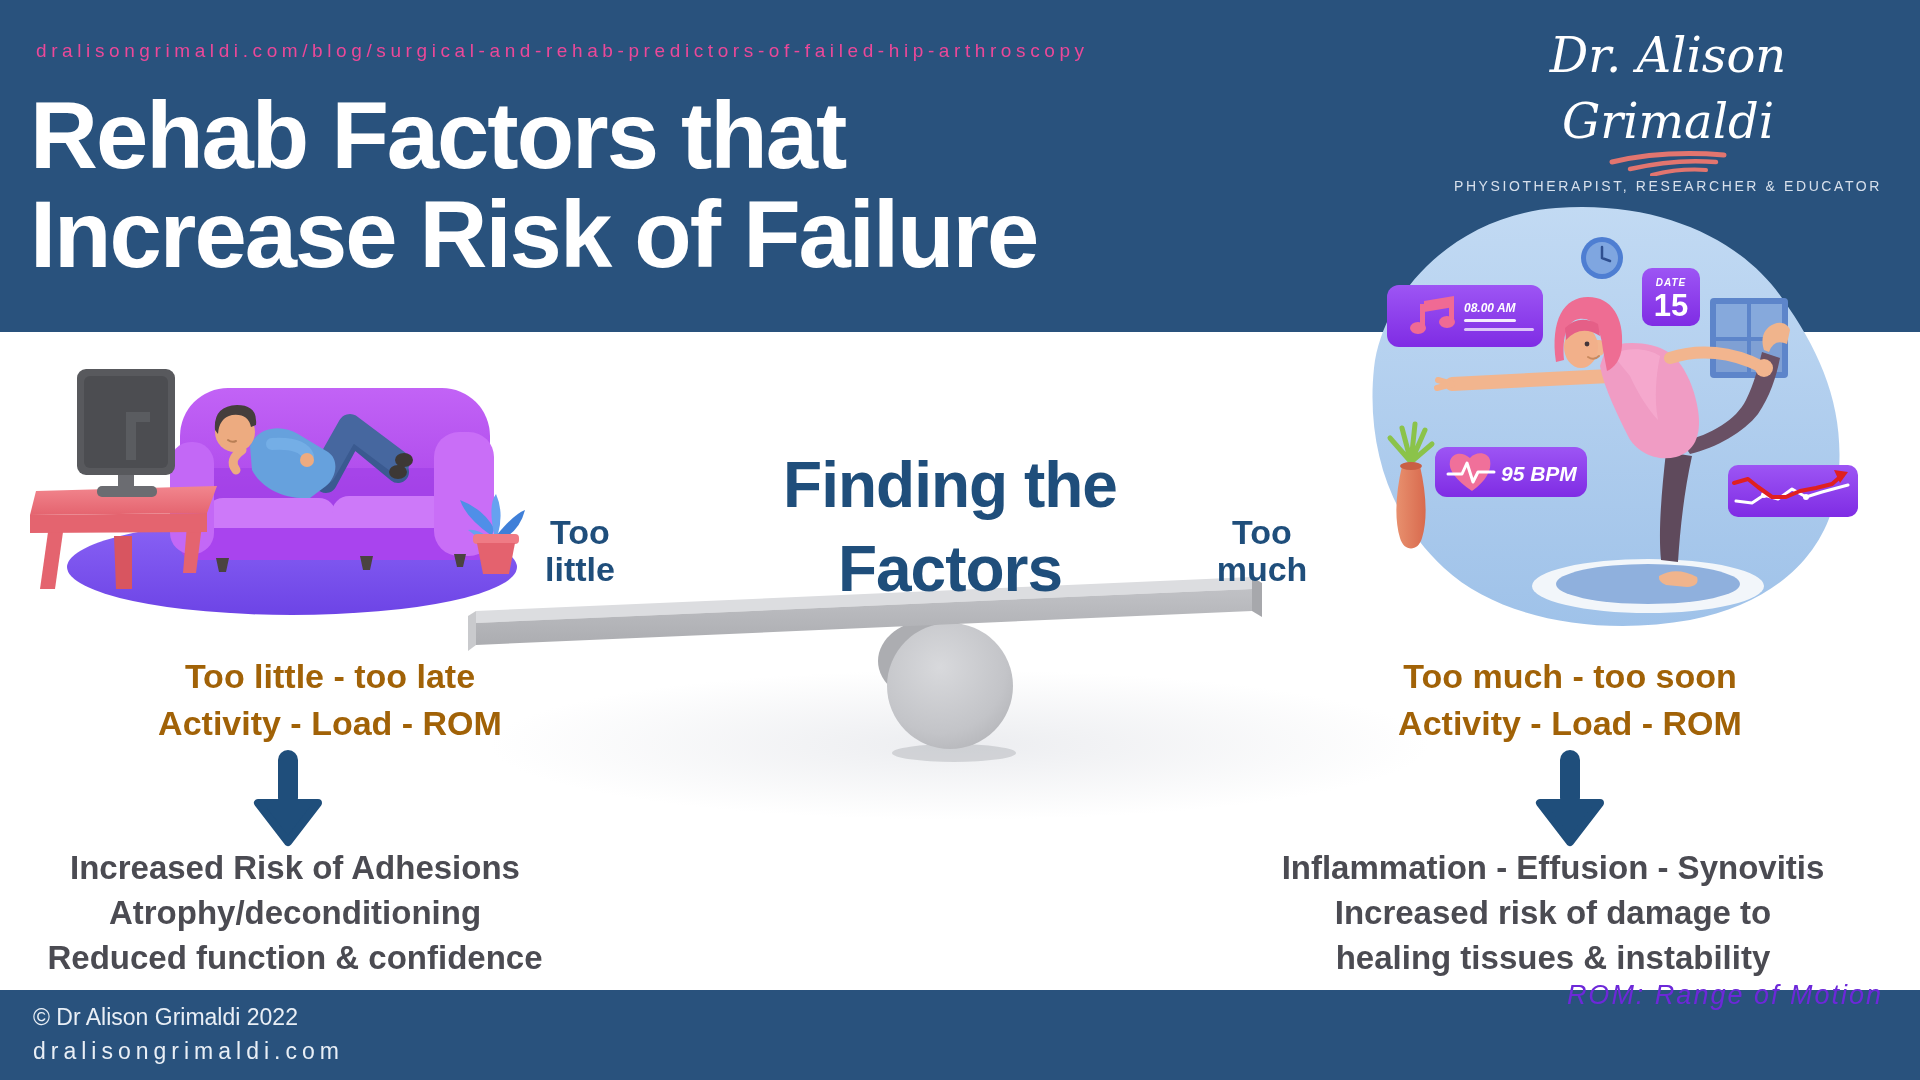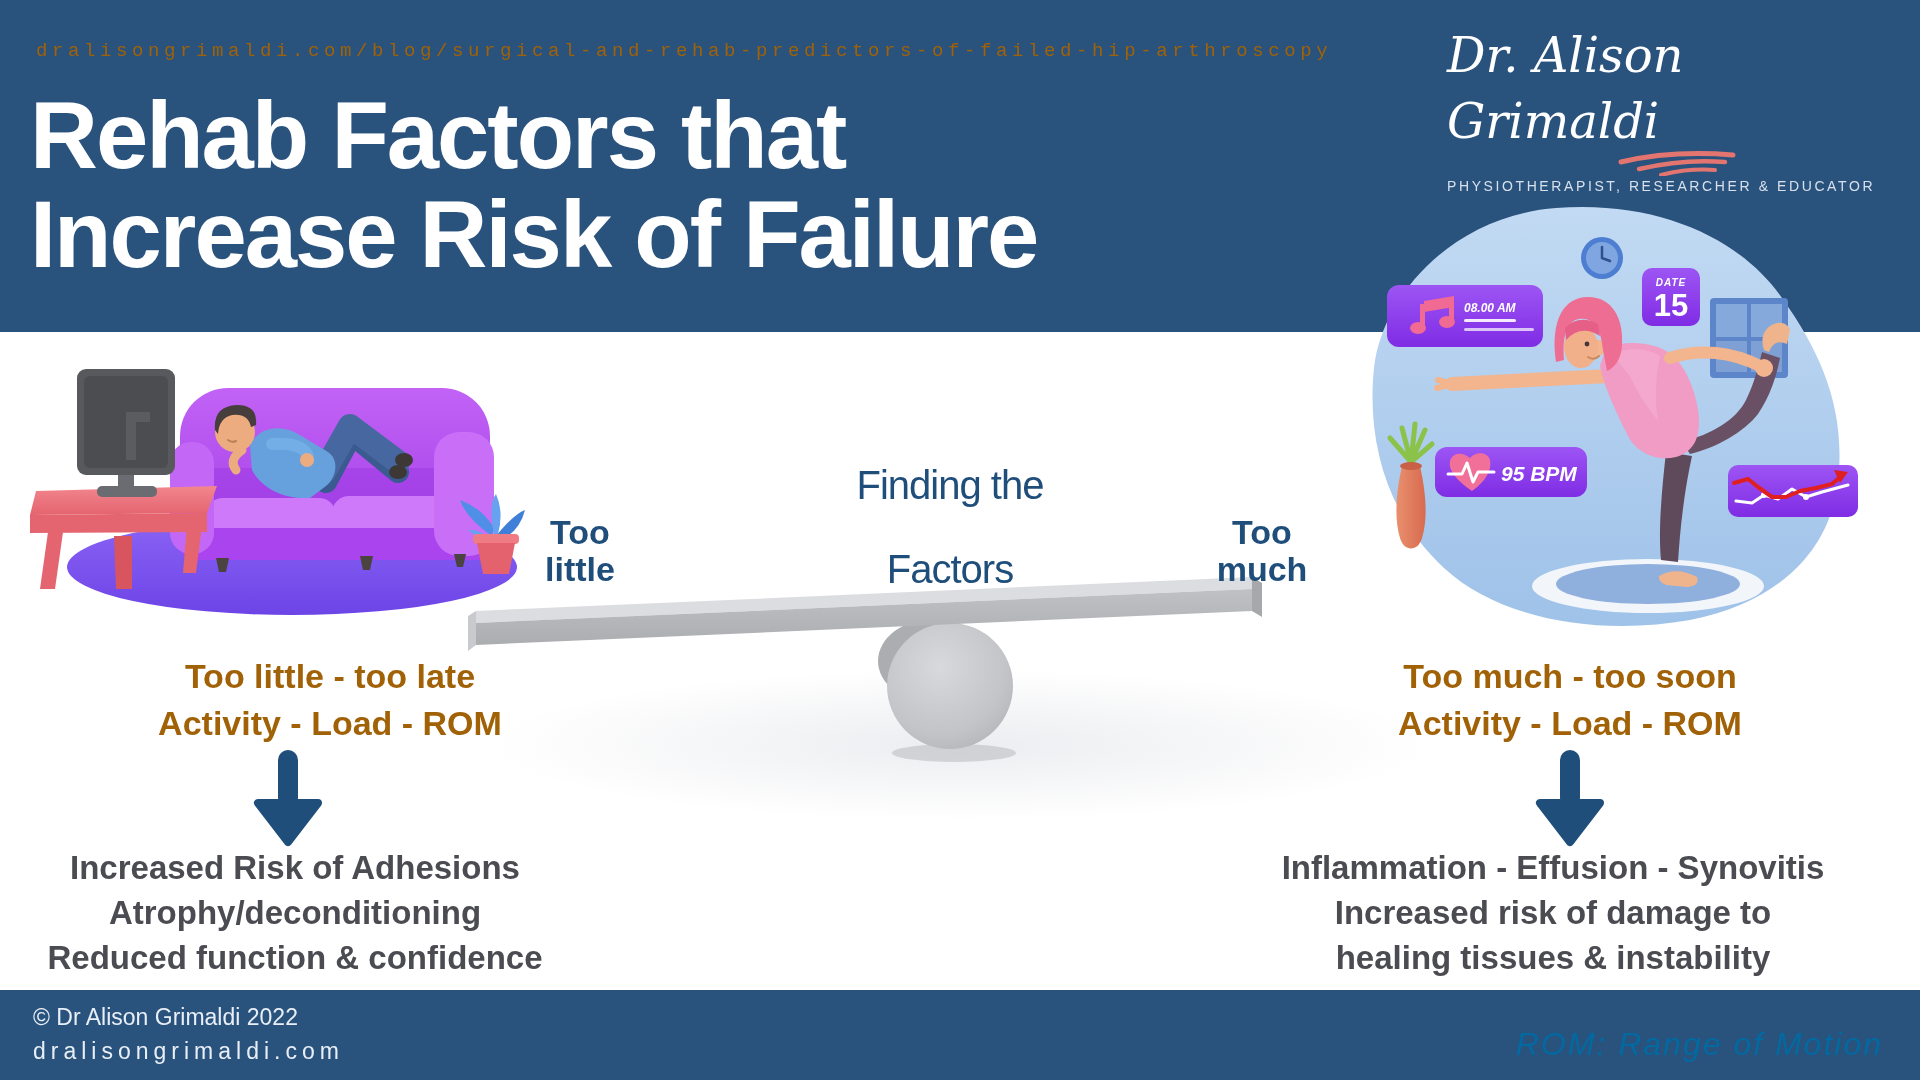--- a/index.html
+++ b/index.html
@@ -2,37 +2,37 @@
 <html><head>
 <meta charset="utf-8">
 <style>
   html,body{margin:0;padding:0;width:1920px;height:1080px;background:#fff;overflow:hidden;
             font-family:"Liberation Sans",sans-serif;}
   .stage{position:relative;width:1920px;height:1080px;}
   .abs{position:absolute;}
 
   
   .header{left:0;top:0;width:1920px;height:332px;background:#29527D;z-index:1;}
-  .url{left:36px;top:40px;font-size:19px;letter-spacing:4.6px;color:#a16207;font-weight:400;z-index:2;font-family:Liberation Mono, monospace;}
+  .url{left:36px;top:40px;font-size:19px;letter-spacing:4.6px;color:#ec4899;font-weight:400;z-index:2;}
   .title{left:30px;top:80px;width:1400px;font-size:94px;line-height:99px;font-weight:700;
          letter-spacing:-2px;color:#ffffff;z-index:2;margin-top:6px;}
-  .logo{right:13px;top:22px;width:460px;z-index:2;}
+  .logo{right:22px;top:22px;width:460px;text-align:center;z-index:2;}
   .logo-script{font-family:"DejaVu Serif",serif;font-style:italic;font-size:48px;color:#ffffff;line-height:66px;}
   .logo-swoosh{display:block;margin:-4px auto 2px auto;}
   .logo-tagline{font-size:14px;letter-spacing:2.6px;color:#D7E0EC;font-weight:400;}
 
   
   .footer{left:0;top:990px;width:1920px;height:90px;background:#29527D;z-index:1;}
   .copyright{left:33px;top:1004px;font-size:23px;color:#E9EFF6;z-index:2;}
   .website{left:33px;top:1038px;font-size:23px;letter-spacing:5px;color:#E9EFF6;z-index:2;}
-  .footer-note{right:37px;top:1026px;font-size:32px;font-style:italic;letter-spacing:2px;color:#0369a1;z-index:2;}
+  .footer-note{right:37px;top:980px;font-size:27px;font-style:italic;letter-spacing:2px;color:#6d28d9;z-index:2;}
 
   
-  .finding-title{left:650px;top:443px;width:600px;text-align:center;font-size:40px;line-height:84px;
-                 font-weight:400;letter-spacing:-1px;color:#1F4E7B;z-index:3;}
+  .finding-title{left:650px;top:443px;width:600px;text-align:center;font-size:64px;line-height:84px;
+                 font-weight:700;letter-spacing:-1px;color:#1F4E7B;z-index:3;}
   .beam-label{width:170px;text-align:center;font-size:34px;line-height:37px;font-weight:700;color:#1F4E7B;z-index:3;}
   .beam-label.left{left:495px;top:514px;}
   .beam-label.right{left:1177px;top:514px;}
 
   
   .col-heading{text-align:center;font-size:34px;line-height:47px;font-weight:700;color:#a16207;z-index:3;}
   .col-heading.left{left:80px;top:653px;width:500px;}
   .col-heading.right{left:1320px;top:653px;width:500px;}
   .outcomes{text-align:center;font-size:33px;line-height:45px;font-weight:700;color:#4B4B52;z-index:3;}
   .outcomes.left{left:-25px;top:845px;width:640px;}

